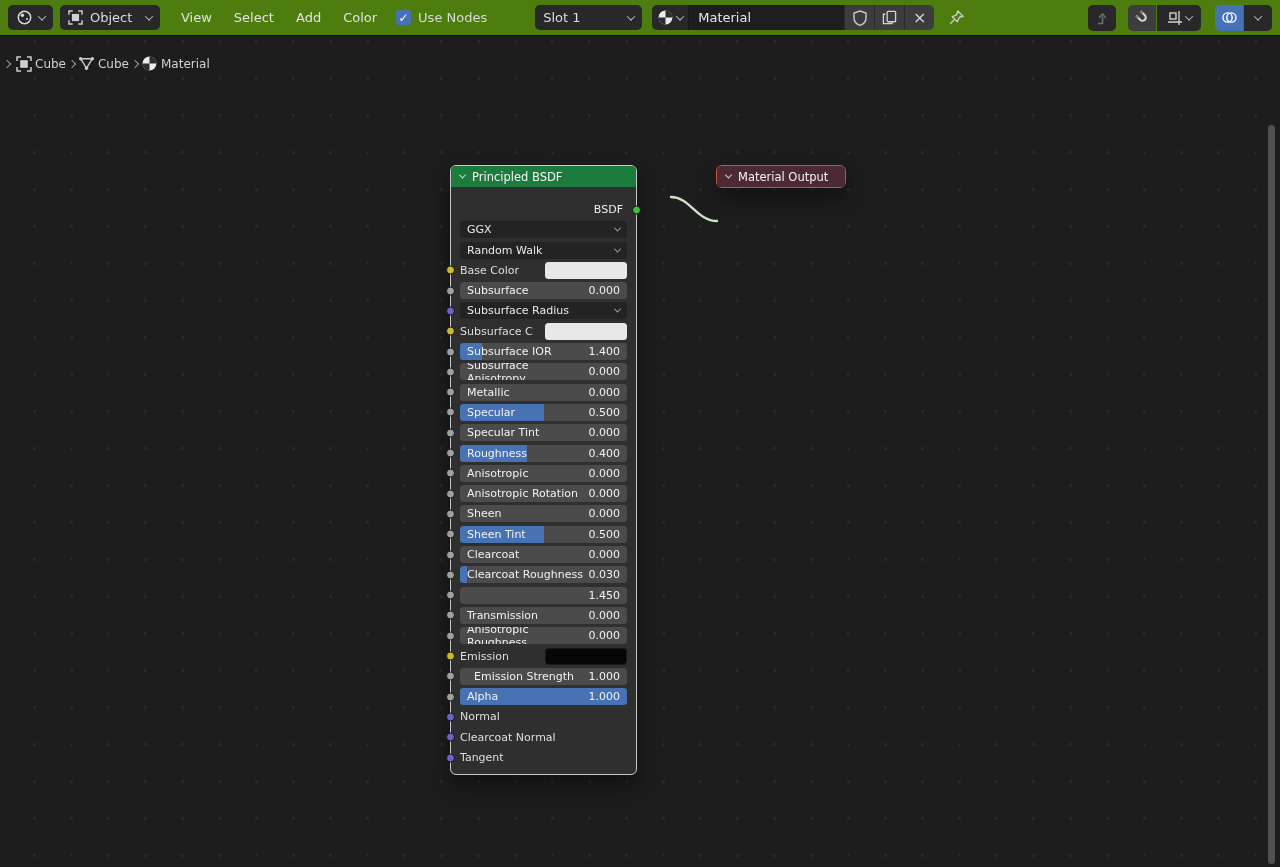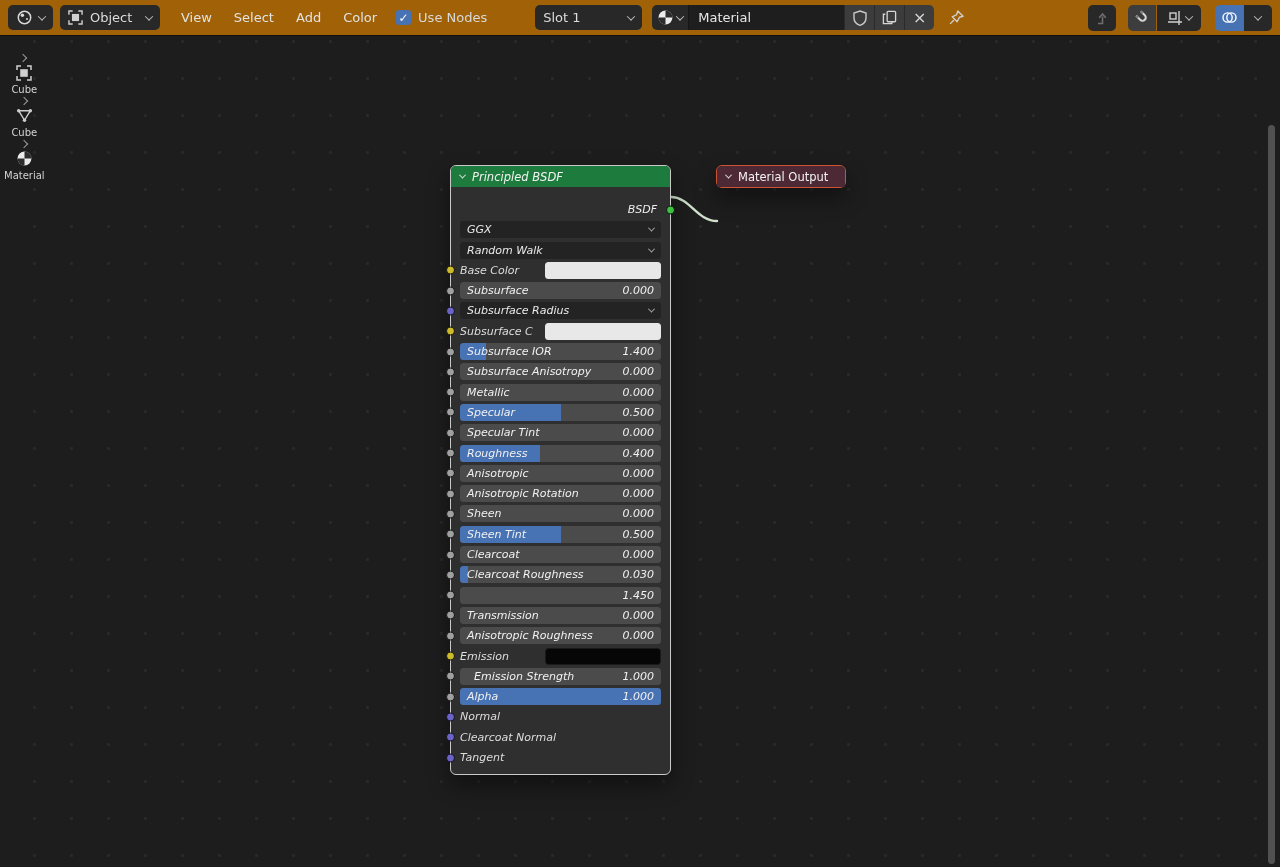--- a/index.html
+++ b/index.html
@@ -9,21 +9,21 @@
     font-family:"DejaVu Sans", sans-serif;
     color:#d9d9d9;
     position:relative;
     font-size:13px;
     -webkit-font-smoothing:antialiased;
   }
 
   
   .topbar{
     position:absolute; top:0; left:0; right:0; height:36px;
-    background:#a16207; border-bottom:1px solid #101010;
+    background:#4d7c0f; border-bottom:1px solid #101010;
     display:flex; align-items:center; z-index:10; padding:0 8px;
   }
   .btn{
     background:#282828; border-radius:5px; height:25px;
     display:inline-flex; align-items:center; gap:6px;
     padding:0 8px; color:#dcdcdc; cursor:default; flex:none;
   }
   .chev{ width:6px; height:6px; border-right:1.5px solid #bdbdbd; border-bottom:1.5px solid #bdbdbd;
          display:inline-block; transform:rotate(45deg) translate(-1px,-1px); flex:none;}
   .chev.right{ transform:rotate(-45deg) translate(0,0); }
@@ -45,21 +45,21 @@
   .grp .icon-btn:last-child{ border-radius:0 5px 5px 0; }
 
   
   .editor{
     position:absolute; top:37px; left:0; right:0; bottom:0;
     background-color:#1d1d1d;
     background-image:radial-gradient(circle, #282828 1.5px, transparent 1.9px);
     background-size:37px 37px; background-position:16px 23px;
   }
   .breadcrumb{ position:absolute; top:18px; left:4px; display:flex; align-items:center; gap:3px;
-               color:#d2d2d2; font-size:10px; z-index:3;flex-direction:column;}
+               color:#d2d2d2; font-size:12px; z-index:3;}
   .breadcrumb .bc-icon{ display:inline-flex; width:17px; height:17px; align-items:center; justify-content:center;}
   .wire-svg{ position:absolute; inset:0; z-index:1; pointer-events:none;}
 
   
   .node{ position:absolute; background:#2f2f2f; border-radius:6px; z-index:2;
          box-shadow:0 10px 22px rgba(0,0,0,.45); font-size:11px;}
   .node-header{ height:21px; border-radius:5px 5px 0 0; display:flex; align-items:center;
                 gap:7px; padding:0 9px; color:#f2f2f2; font-size:11.5px;}
   .node-header .chev{ border-color:#e8e8e8; width:5px; height:5px;}
   .node-body{ padding:5px 9px 8px 9px;}
@@ -244,21 +244,21 @@
           <path d="M8 8 L8 14.5 A6.5 6.5 0 0 1 1.5 8 Z" fill="#2d2d2d"></path>
         </svg>
       </span>
       <span>Material</span>
     </div>
 
   <svg class="wire-svg" width="1280" height="830">
     <path id="wire-path" d="M 671 160 C 690 160, 697 184, 717 184" fill="none" stroke-width="2.4" stroke-linecap="round" stroke="#cfe0cb"></path>
   </svg>
 
-  <div class="node" id="principled-node" style="left: 450px; top: 128px; width: 221px; border: 1.5px solid rgb(201, 201, 201); font-style: italic;">
+  <div class="node" id="principled-node" style="left: 450px; top: 128px; width: 187px; border: 1.5px solid rgb(201, 201, 201);">
     <div class="node-header" id="principled-header" style="background: rgb(30, 123, 62);">
       <span class="chev"></span>
       <span>Principled BSDF</span>
     </div>
     <div class="node-body" id="bsdf-rows">
         <div class="nrow out-label-row">
           <span style="margin-right: 4px;">BSDF</span>
           <div class="socket out" style="background: rgb(63, 191, 63);"></div>
         </div>
         <div class="nrow">

